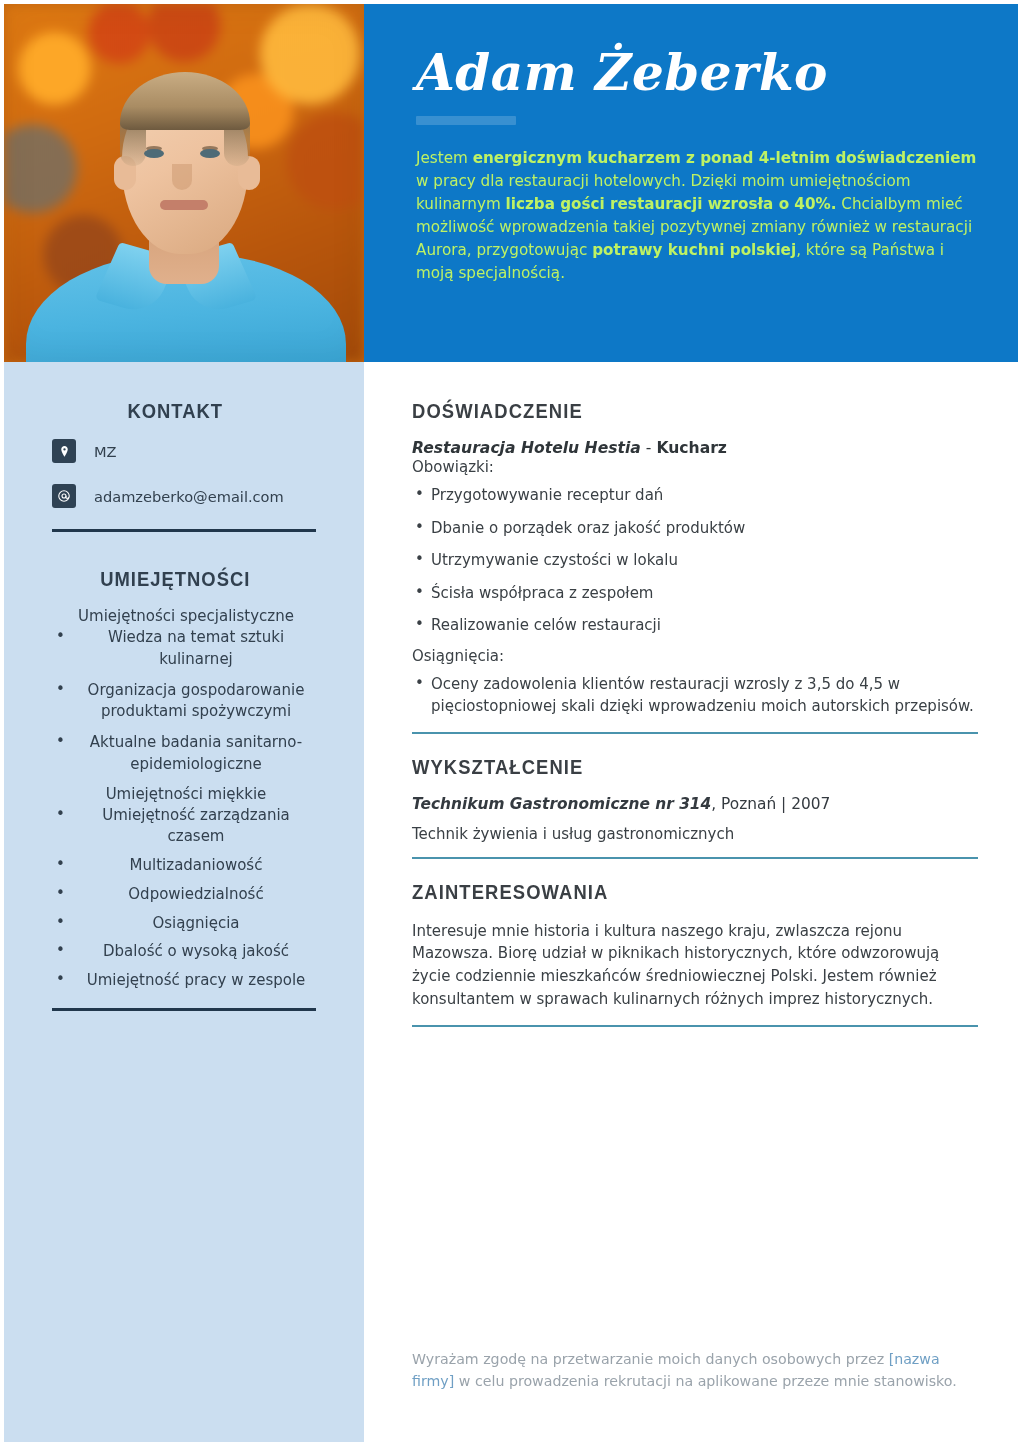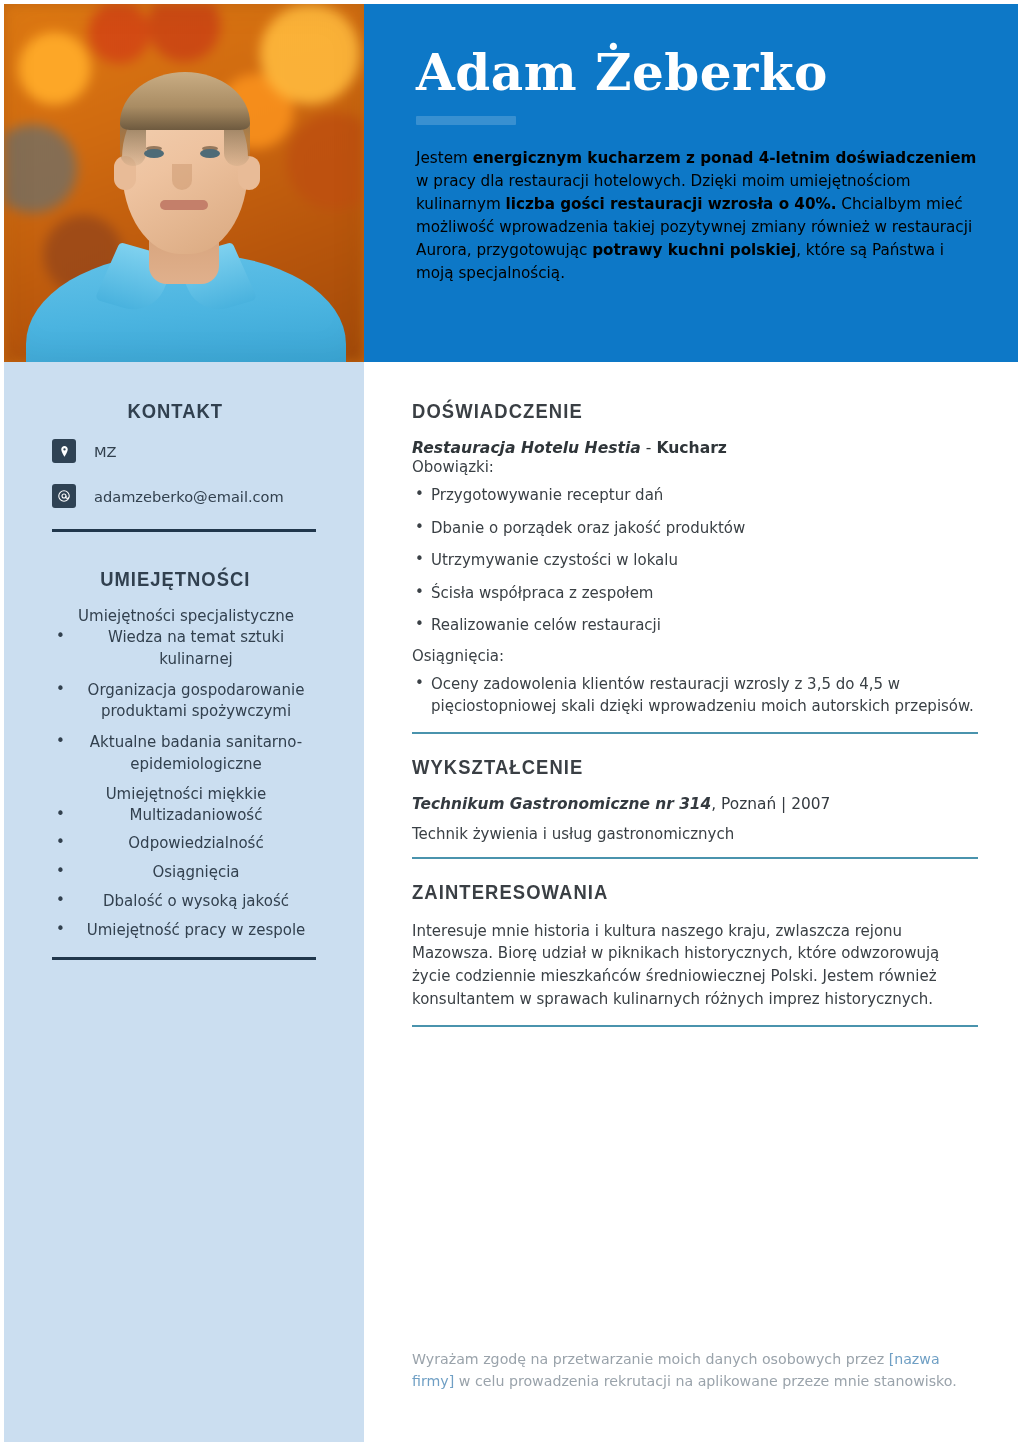--- a/index.html
+++ b/index.html
@@ -185,33 +185,34 @@
     padding: 42px 40px 0 52px;
   }
   .name {
     font-family: "DejaVu Serif", serif;
     font-weight: 700;
     font-size: 50px;
     line-height: 1.08;
     color: #ffffff;
     letter-spacing: 0.5px;
     margin: 0;
+    font-style: italic;
   }
   .name-rule {
     margin-top: 16px;
     width: 100px;
     height: 9px;
     background: rgba(255,255,255,.18);
     border-radius: 1px;
   }
   .summary {
     margin-top: 22px;
     font-size: 15.2px;
     line-height: 1.52;
-    color: #000000;
+    color: #bef264;
     max-width: 572px;
   }
   .summary b { font-weight: 700; }
 
   
   .side-body {
     position: absolute;
     left: 48px;
     top: 396px;
     width: 268px;
@@ -439,20 +440,21 @@
 
         <p class="skill-sub">Umiejętności specjalistyczne</p>
         <ul class="side-list" id="hard-skills">
               <li>Wiedza na temat sztuki kulinarnej</li>
               <li>Organizacja gospodarowanie produktami spożywczymi</li>
               <li>Aktualne badania sanitarno-epidemiologiczne</li>
             </ul>
 
         <p class="skill-sub">Umiejętności miękkie</p>
         <ul class="side-list tight" id="soft-skills">
+              <li>Umiejętność zarządzania czasem</li>
               <li>Multizadaniowość</li>
               <li>Odpowiedzialność</li>
               <li>Osiągnięcia</li>
               <li>Dbalość o wysoką jakość</li>
               <li>Umiejętność pracy w zespole</li>
             </ul>
 
         <div class="side-rule"></div>
       </div>
 

